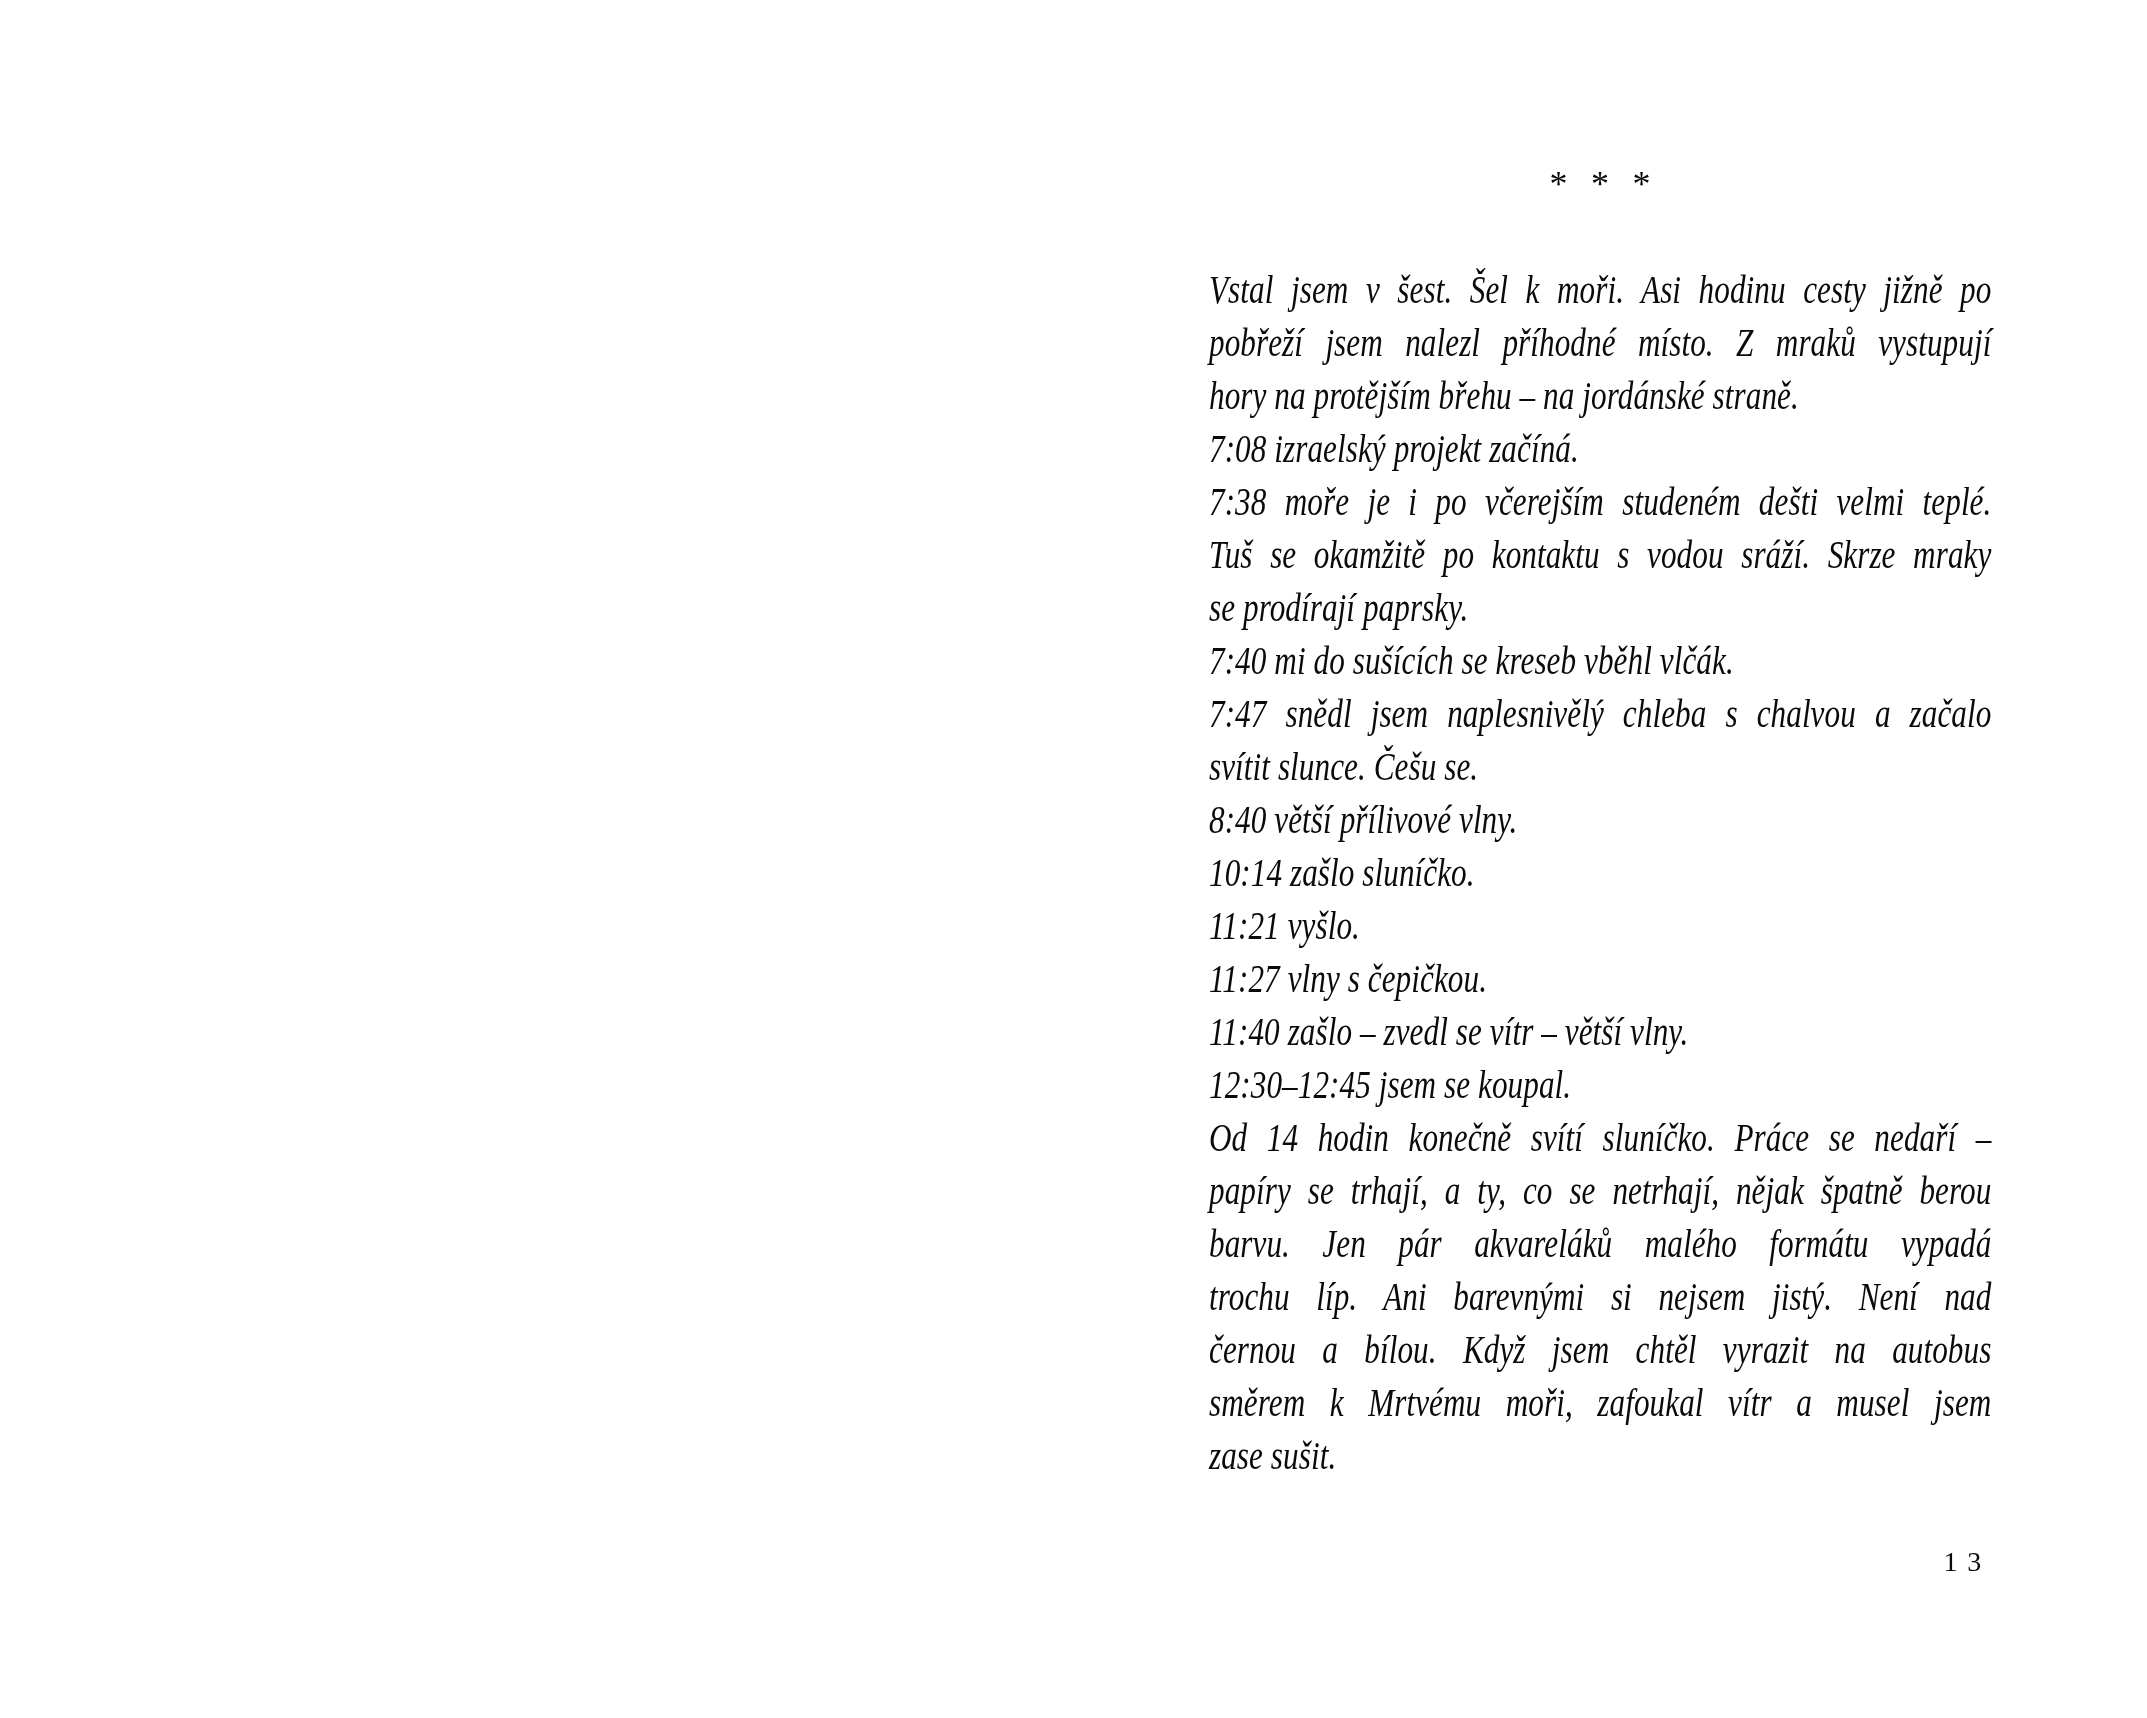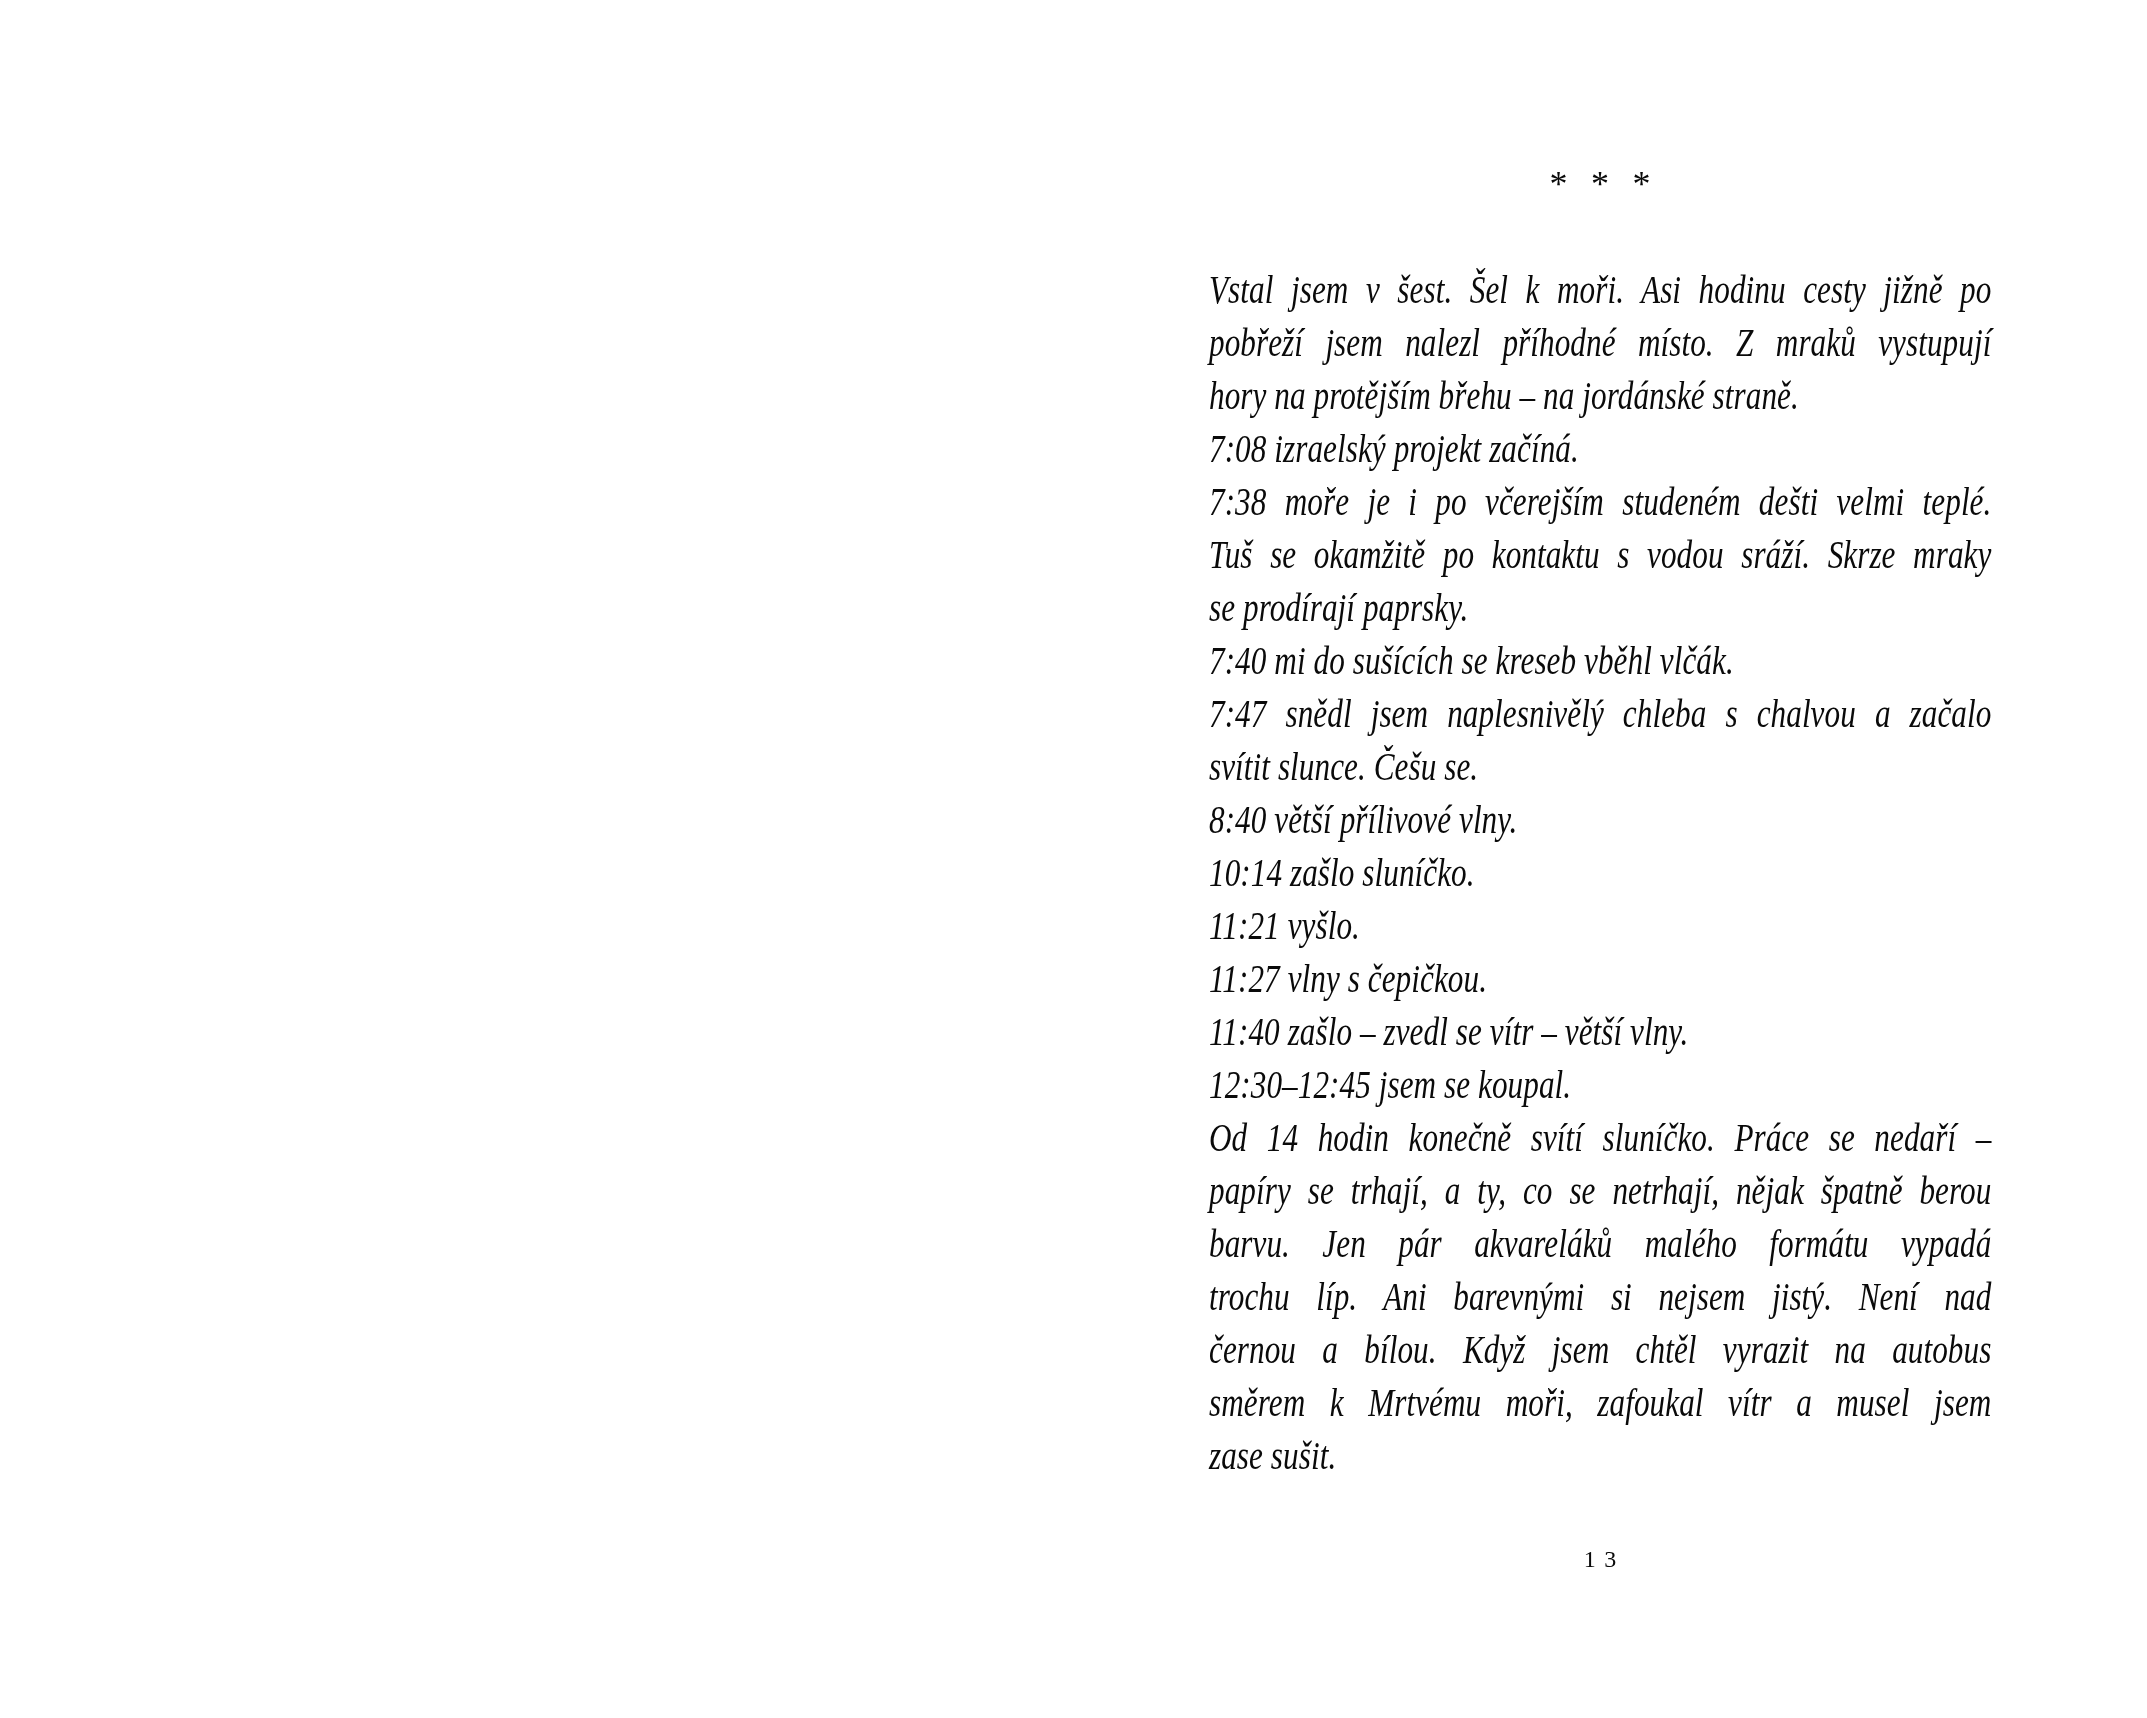--- a/index.html
+++ b/index.html
@@ -60,23 +60,23 @@
   .line.last {                   
     text-align: left;
     text-align-last: left;
   }
 
   .folio {
     position: absolute;
     left: 135px;
     top: 1546px;
     width: 782px;
-    text-align: center;
+    text-align: right;
     font-style: normal;
-    font-size: 24px;
+    font-size: 28px;
     letter-spacing: 0.35em;
     text-indent: 0.35em;        
   }
 </style>
 </head>
 <body>
 
 <div class="spread">
 
   <div class="page left"></div>

